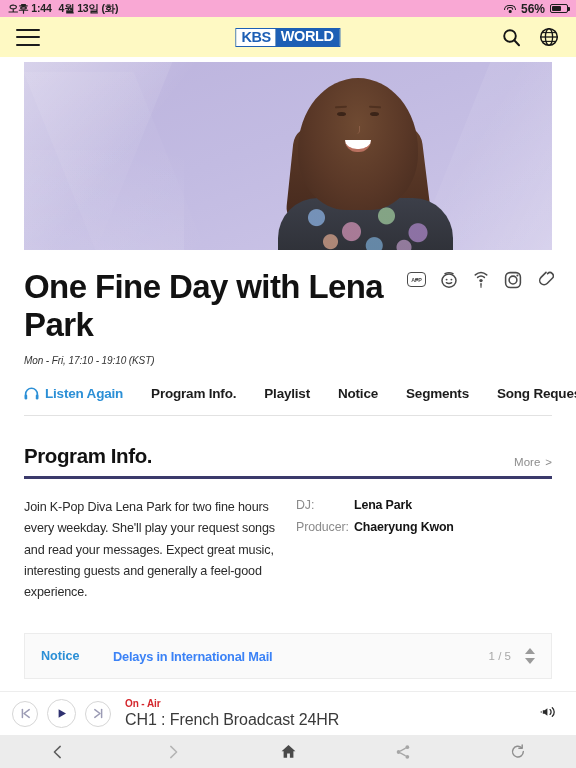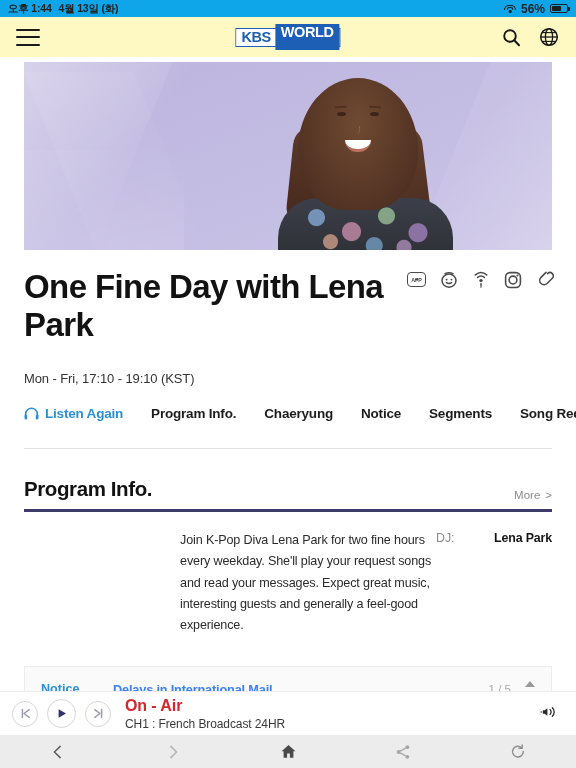--- a/index.html
+++ b/index.html
@@ -9,21 +9,21 @@
     background: #ffffff;
     overflow: hidden;
   }
   .screen { position: relative; width: 576px; height: 768px; background:#fff; }
 
   
   .statusbar {
     height: 17px; width: 100%;
     display: flex; align-items: center; justify-content: space-between;
     padding: 0 8px;
-    font-size: 10.5px; color: #222; background: #0ea5e9;
+    font-size: 10.5px; color: #222; background: #f9a8d4;
   }
   .sb-left { display:flex; align-items:center; gap:7px; font-weight:700; letter-spacing:-0.2px;}
   .sb-right { display:flex; align-items:center; gap:5px; font-weight:700; font-size:12px;}
   .wifi-ic { display:inline-block; width:12px; height:10px; position:relative; }
   .wifi-ic i {
     position:absolute; left:50%; transform:translateX(-50%);
     border:1.3px solid #1d1d1d; border-bottom:none; border-radius:60px 60px 0 0;
   }
   .wifi-ic i:nth-child(1){ width:12px; height:5px; top:1px;}
   .wifi-ic i:nth-child(2){ width:7px; height:3px; top:3.5px;}
@@ -44,21 +44,21 @@
     display:flex; align-items:center; height:19px;
     border:1px solid #1d5fb5;
   }
   .logo .kbs {
     background:#ffffff; color:#1d5fb5; font-weight:800; font-size:14.5px;
     padding:0 5px; line-height:17px; letter-spacing:-0.4px;
     font-family:"Liberation Sans", sans-serif;
   }
   .logo .world {
     background:#1d5fb5; color:#ffffff; font-weight:800; font-size:14.5px;
-    padding:0 6px 9px 5px; line-height:17px; letter-spacing:-0.4px;
+    padding:0 6px 2px 5px; line-height:17px; letter-spacing:-0.4px;
   }
   .hdr-right { display:flex; align-items:center; gap:16px; }
   .ic-btn { width:22px; height:22px; display:flex; align-items:center; justify-content:center; cursor:pointer;}
 
   
   .hero {
     margin: 5px 24px 0 24px; height: 188px; border-radius:0;
     background:
       linear-gradient(128deg, rgba(255,255,255,0.30) 0%, rgba(255,255,255,0) 26%),
       linear-gradient(300deg, rgba(255,255,255,0.22) 0%, rgba(255,255,255,0) 22%),
@@ -136,54 +136,54 @@
       radial-gradient(circle at 72% 88%, rgba(170,140,180,.8) 0 7px, transparent 8px),
       linear-gradient(180deg, #3c3f49 0%, #2f3138 100%);
   }
 
   
   .titleblock { padding: 18px 24px 0 24px; position:relative; }
   .prog-title {
     font-size: 33px; font-weight: 800; color:#121212;
     line-height: 1.14; letter-spacing:-0.6px; max-width: 370px;
   }
-  .prog-sched { margin-top: 28px; font-size: 13px; color:#333; letter-spacing:-0.1px;}
+  .prog-sched { margin-top: 12px; font-size: 10px; color:#333; letter-spacing:-0.1px;font-style:italic;}
   .social-row {
     position:absolute; right:22px; top:20px;
     display:flex; align-items:center; gap:13px;
   }
   .soc { width:19px; height:19px; display:flex; align-items:center; justify-content:center; cursor:pointer;}
   .app-badge {
     width:19px;height:15px;border:1.6px solid #4a4a4a;border-radius:4px;
     display:flex;align-items:center;justify-content:center;
     font-size:5.4px;font-weight:800;color:#4a4a4a;letter-spacing:-0.2px;
   }
   .app-badge::before,.app-badge::after{
     content:"";position:absolute;width:3px;height:1.6px;background:#4a4a4a;border-radius:1px;
   }
 
   
   .tabs {
     margin: 20px 24px 0 24px;
     display:flex; align-items:center; gap:28px;
-    border-bottom:1px solid #e2e2e2; padding-bottom:27px;
+    border-bottom:1px solid #e2e2e2; padding-bottom:14px;
   }
   .tab { font-size:13.5px; font-weight:700; color:#1c1c1c; cursor:pointer; white-space:nowrap; letter-spacing:-0.2px;}
   .tab.active { color:#2b8fd6; display:flex; align-items:center; gap:6px;}
 
   
   .section { padding: 0 24px; }
   .sec-head {
     margin-top: 28px; display:flex; align-items:flex-end; justify-content:space-between;
     padding-bottom:8px; border-bottom:3px solid #3b3a6b;
   }
   .sec-title { font-size:20.5px; font-weight:800; color:#121212; letter-spacing:-0.4px;}
   .more { font-size:11.5px; color:#8d8d8d; display:flex; align-items:center; gap:5px; cursor:pointer;}
 
-  .info-body { display:flex; margin-top:18px; gap:4px;justify-content:flex-end; }
+  .info-body { display:flex; margin-top:18px; gap:20px; }
   .desc { font-size:12.6px; line-height:1.68; color:#2b2b2b; width:252px; letter-spacing:-0.15px;}
   .credits { font-size:12.4px; padding-top:1px; }
   .credit-row { display:flex; align-items:baseline; margin-bottom:8px; }
   .c-label { color:#8b8b8b; width:58px; flex:0 0 58px; letter-spacing:-0.1px; }
   .c-value { color:#141414; font-weight:700; letter-spacing:-0.15px;}
 
   
   .notice {
     margin: 30px 24px 0 24px; height:46px; background:#fafafa;
     border:1px solid #ececec; display:flex; align-items:center; padding:0 16px;
@@ -201,22 +201,22 @@
   
   .player {
     position:absolute; left:0; bottom:33px; width:576px; height:44px;
     background:#fff; border-top:1px solid #ededed;
     display:flex; align-items:center; padding:0 12px;
   }
   .pbtn { width:26px;height:26px;border:1px solid #d6d6d6;border-radius:50%;display:flex;align-items:center;justify-content:center;cursor:pointer;}
   .pbtn.play{ width:29px;height:29px;}
   .pcontrols{display:flex;align-items:center;gap:9px;}
   .pinfo{ margin-left:14px; flex:1;}
-  .onair{ color:#d4262c; font-size:16px; font-weight:700; letter-spacing:-0.1px;}
-  .chinfo{ color:#3a3a3a; font-size:12px; margin-top:2px; letter-spacing:-0.1px;}
+  .onair{ color:#d4262c; font-size:10px; font-weight:700; letter-spacing:-0.1px;}
+  .chinfo{ color:#3a3a3a; font-size:16px; margin-top:2px; letter-spacing:-0.1px;}
   .volume{ margin-right:4px; cursor:pointer;}
 
   
   .bottomnav {
     position:absolute; left:0; bottom:0; width:576px; height:33px;
     background:#ececec; display:flex; align-items:center;
   }
   .bn { flex:1; display:flex; align-items:center; justify-content:center; cursor:pointer;}
 </style>
 </head>
@@ -335,41 +335,45 @@
   <div class="tabs">
     <div class="tab active">
       <svg width="15" height="13" viewBox="0 0 15 13">
           <path d="M1.6 10.4 V7.2 a5.9 5.9 0 0 1 11.8 0 v3.2" fill="none" stroke="#2b8fd6" stroke-width="1.6" stroke-linecap="round"></path>
           <rect x="0.6" y="7.6" width="2.6" height="4.8" rx="1.2" fill="#2b8fd6"></rect>
           <rect x="11.8" y="7.6" width="2.6" height="4.8" rx="1.2" fill="#2b8fd6"></rect>
         </svg>
       <span>Listen Again</span>
     </div>
     <div class="tab">Program Info.</div>
-    <div class="tab">Chaeryung</div>
+    <div class="tab">Playlist</div>
     <div class="tab">Notice</div>
     <div class="tab">Segments</div>
     <div class="tab">Song Request</div>
   </div>
 
   <div class="section">
     <div class="sec-head">
       <div class="sec-title">Program Info.</div>
       <div class="more">
         <span>More</span>
         <span>&gt;</span>
       </div>
     </div>
 
     <div class="info-body">
       <div class="desc">Join K-Pop Diva Lena Park for two fine hours every weekday. She'll play your request songs and read your messages. Expect great music, interesting guests and generally a feel-good experience.</div>
       <div class="credits">
         <div class="credit-row">
           <span class="c-label">DJ:</span>
           <span class="c-value">Lena Park</span>
+        </div>
+        <div class="credit-row">
+          <span class="c-label">Producer:</span>
+          <span class="c-value">Chaeryung Kwon</span>
         </div>
       </div>
     </div>
   </div>
 
   <div class="notice">
     <span class="notice-tag">Notice</span>
     <span class="notice-txt">Delays in International Mail</span>
     <span class="notice-count">1 / 5</span>
     <span class="spin">

